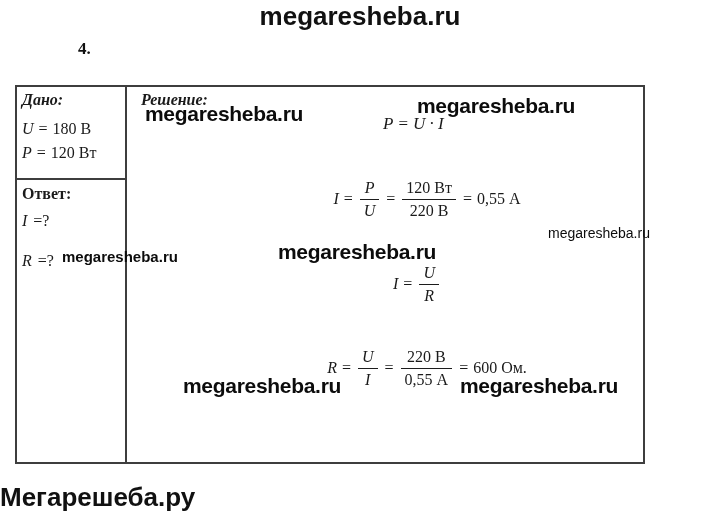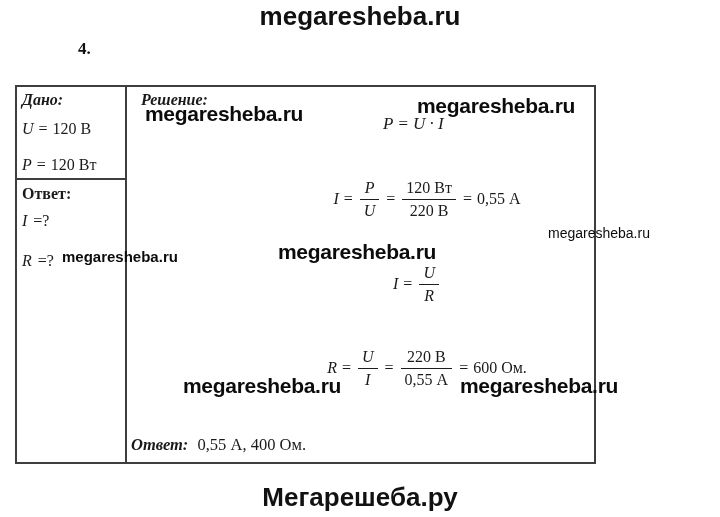--- a/index.html
+++ b/index.html
@@ -7,27 +7,27 @@
     width:720px;height:517px;background:#ffffff;position:relative;overflow:hidden;
     font-family:"Liberation Serif","DejaVu Serif",serif;color:#1a1a1a;
   }
   .abs{position:absolute;}
   
   .site-header{
     left:0;right:0;top:1px;text-align:center;
     font-family:"Liberation Sans",sans-serif;font-weight:bold;font-size:26px;color:#111;
   }
   .site-footer{
-    left:0;right:0;top:482px;text-align:center;
+    left:0;right:0;top:482px;text-align:left;
     font-family:"Liberation Sans",sans-serif;font-weight:bold;font-size:26px;color:#111;
   }
   .problem-number{left:78px;top:39px;font-weight:bold;font-size:17px;color:#111;}
   
   .solution-box{
-    left:15px;top:85px;width:581px;height:379px;
+    left:15px;top:85px;width:630px;height:379px;
     border:2px solid #3e3e3e;box-sizing:border-box;background:#fff;
   }
   .v-divider{position:absolute;left:108px;top:0;width:2px;height:100%;background:#3e3e3e;}
   .h-divider{position:absolute;left:0;top:91px;width:108px;height:2px;background:#3e3e3e;}
   
   .t{position:absolute;font-size:16px;line-height:1.2;white-space:nowrap;}
   .lbl{font-weight:bold;font-style:italic;}
   .lbl-upright{font-weight:bold;}
   .var{font-style:italic;}
   .eq{margin:0 5px;}
@@ -51,24 +51,24 @@
 
 <div class="abs problem-number">4.</div>
 
 <div class="abs solution-box">
   <div class="v-divider"></div>
   <div class="h-divider"></div>
 
   <div class="t lbl" style="left:5px;top:3px;">Дано:</div>
 
   <div class="t" style="left:5px;top:32px;">
-    <span class="var">U</span><span class="eq">=</span><span>120 В</span>
+    <span class="var">U</span><span class="eq">=</span><span>180 В</span>
   </div>
 
-  <div class="t" style="left:5px;top:68px;text-align:center;">
+  <div class="t" style="left:5px;top:56px;text-align:center;">
     <span class="var">P</span><span class="eq">=</span><span>120 Вт</span>
   </div>
 
   <div class="t lbl-upright" style="left:5px;top:97px;">Ответ:</div>
 
   <div class="t" style="left:5px;top:124px;">
     <span class="var">I</span><span class="eqq">=?</span>
   </div>
 
   <div class="t" style="left:5px;top:164px;">
@@ -128,19 +128,15 @@
       <span class="num">220 В</span>
       <span class="den">0,55 А</span>
     </span>
     <span class="eq">=</span>
     <span>600 Ом.</span>
   </div>
 
   <div class="wm wm-big" style="left:166px;top:287px;">megaresheba.ru</div>
   <div class="wm wm-big" style="left:443px;top:287px;">megaresheba.ru</div>
 
-  <div class="t" style="left:114px;top:348px;font-size:16.5px;">
-    <span class="lbl">Ответ:</span>
-    <span style="margin-left:5px;">0,55 А, 400 Ом.</span>
-  </div>
 </div>
 
 <div class="abs site-footer">Мегарешеба.ру</div>
 
 </body></html>

